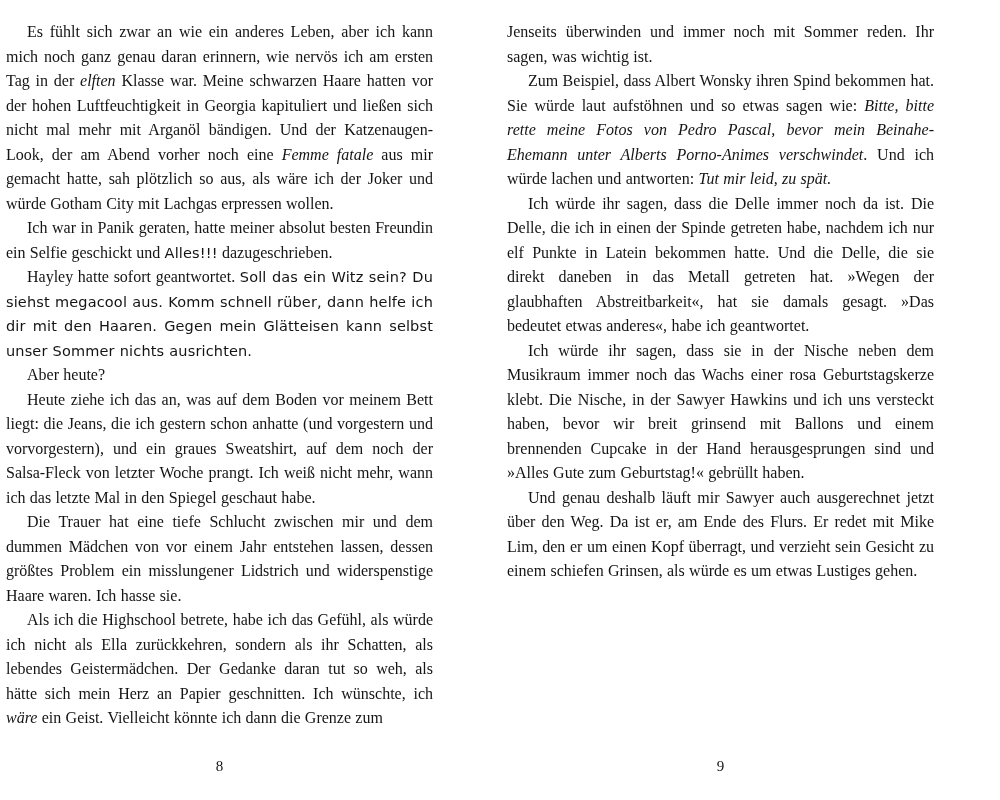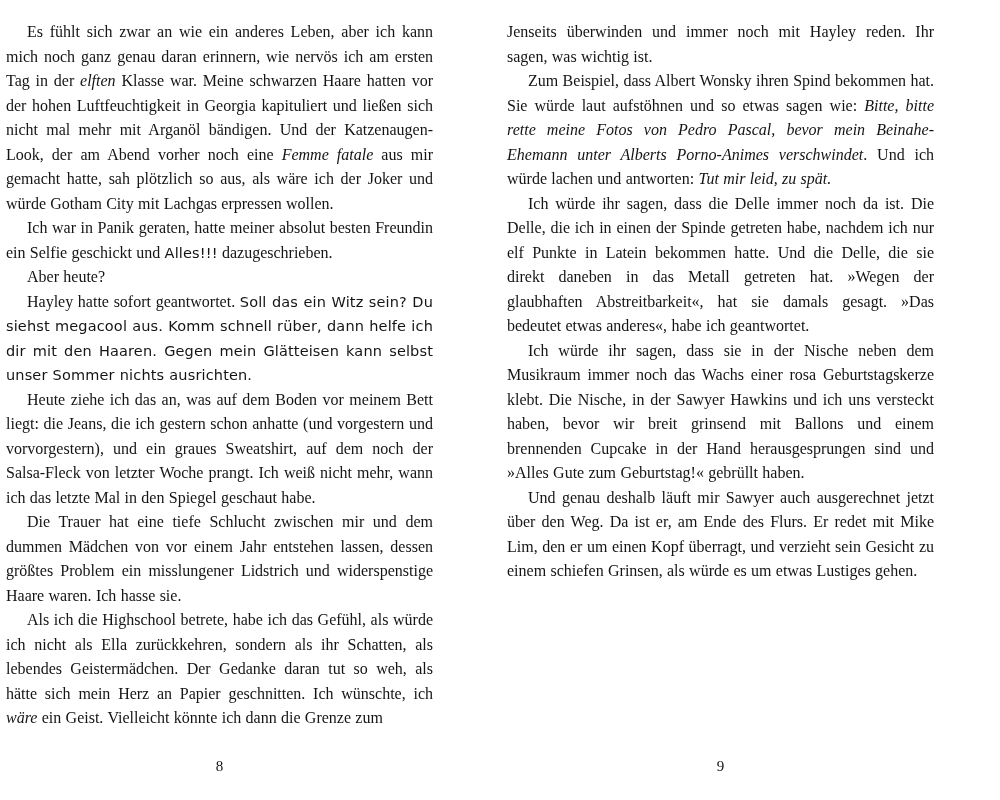--- a/index.html
+++ b/index.html
@@ -61,32 +61,32 @@
 </style>
 </head>
 <body>
 
 <div class="spread">
 
   <div class="page page-left">
     <div class="page-body">
         <p class="para indent"><span>Es fühlt sich zwar an wie ein anderes Leben, aber ich kann mich noch ganz genau daran erinnern, wie nervös ich am ersten Tag in der </span><span class="seg-italic">elften</span><span> Klasse war. Meine schwarzen Haare hatten vor der hohen Luftfeuchtigkeit in Georgia kapituliert und ließen sich nicht mal mehr mit Arganöl bändigen. Und der Katzenaugen-Look, der am Abend vorher noch eine </span><span class="seg-italic">Femme fatale</span><span> aus mir gemacht hatte, sah plötzlich so aus, als wäre ich der Joker und würde Gotham City mit Lachgas erpressen wollen.</span></p>
         <p class="para indent"><span>Ich war in Panik geraten, hatte meiner absolut besten Freundin ein Selfie geschickt und </span><span class="seg-message">Alles!!!</span><span> dazugeschrieben.</span></p>
+        <p class="para indent"><span>Hayley hatte sofort geantwortet. </span><span class="seg-message">Soll das ein Witz sein? Du siehst megacool aus. Komm schnell rüber, dann helfe ich dir mit den Haaren. Gegen mein Glätteisen kann selbst unser Sommer nichts ausrichten.</span></p>
         <p class="para indent"><span>Aber heute?</span></p>
-        <p class="para indent"><span>Hayley hatte sofort geantwortet. </span><span class="seg-message">Soll das ein Witz sein? Du siehst megacool aus. Komm schnell rüber, dann helfe ich dir mit den Haaren. Gegen mein Glätteisen kann selbst unser Sommer nichts ausrichten.</span></p>
         <p class="para indent"><span>Heute ziehe ich das an, was auf dem Boden vor meinem Bett liegt: die Jeans, die ich gestern schon anhatte (und vorgestern und vorvorgestern), und ein graues Sweatshirt, auf dem noch der Salsa-Fleck von letzter Woche prangt. Ich weiß nicht mehr, wann ich das letzte Mal in den Spiegel geschaut habe.</span></p>
         <p class="para indent"><span>Die Trauer hat eine tiefe Schlucht zwischen mir und dem dummen Mädchen von vor einem Jahr entstehen lassen, dessen größtes Problem ein misslungener Lidstrich und widerspenstige Haare waren. Ich hasse sie.</span></p>
         <p class="para indent"><span>Als ich die Highschool betrete, habe ich das Gefühl, als würde ich nicht als Ella zurückkehren, sondern als ihr Schatten, als lebendes Geistermädchen. Der Gedanke daran tut so weh, als hätte sich mein Herz an Papier geschnitten. Ich wünschte, ich </span><span class="seg-italic">wäre</span><span> ein Geist. Vielleicht könnte ich dann die Grenze zum</span></p>
       </div>
     <div class="page-number">8</div>
   </div>
 
   <div class="page page-right">
     <div class="page-body">
-        <p class="para"><span>Jenseits überwinden und immer noch mit Hayley reden. Ihr sagen, was wichtig ist.</span></p>
+        <p class="para"><span>Jenseits überwinden und immer noch mit Sommer reden. Ihr sagen, was wichtig ist.</span></p>
         <p class="para indent"><span>Zum Beispiel, dass Albert Wonsky ihren Spind bekommen hat. Sie würde laut aufstöhnen und so etwas sagen wie: </span><span class="seg-italic">Bitte, bitte rette meine Fotos von Pedro Pascal, bevor mein Beinahe-Ehemann unter Alberts Porno-Animes verschwindet</span><span>. Und ich würde lachen und antworten: </span><span class="seg-italic">Tut mir leid, zu spät.</span></p>
         <p class="para indent"><span>Ich würde ihr sagen, dass die Delle immer noch da ist. Die Delle, die ich in einen der Spinde getreten habe, nachdem ich nur elf Punkte in Latein bekommen hatte. Und die Delle, die sie direkt daneben in das Metall getreten hat. »Wegen der glaubhaften Abstreitbarkeit«, hat sie damals gesagt. »Das bedeutet etwas anderes«, habe ich geantwortet.</span></p>
         <p class="para indent"><span>Ich würde ihr sagen, dass sie in der Nische neben dem Musikraum immer noch das Wachs einer rosa Geburtstagskerze klebt. Die Nische, in der Sawyer Hawkins und ich uns versteckt haben, bevor wir breit grinsend mit Ballons und einem brennenden Cupcake in der Hand herausgesprungen sind und »Alles Gute zum Geburtstag!« gebrüllt haben.</span></p>
         <p class="para indent"><span>Und genau deshalb läuft mir Sawyer auch ausgerechnet jetzt über den Weg. Da ist er, am Ende des Flurs. Er redet mit Mike Lim, den er um einen Kopf überragt, und verzieht sein Gesicht zu einem schiefen Grinsen, als würde es um etwas Lustiges gehen.</span></p>
       </div>
     <div class="page-number">9</div>
   </div>
 
 </div>
 

